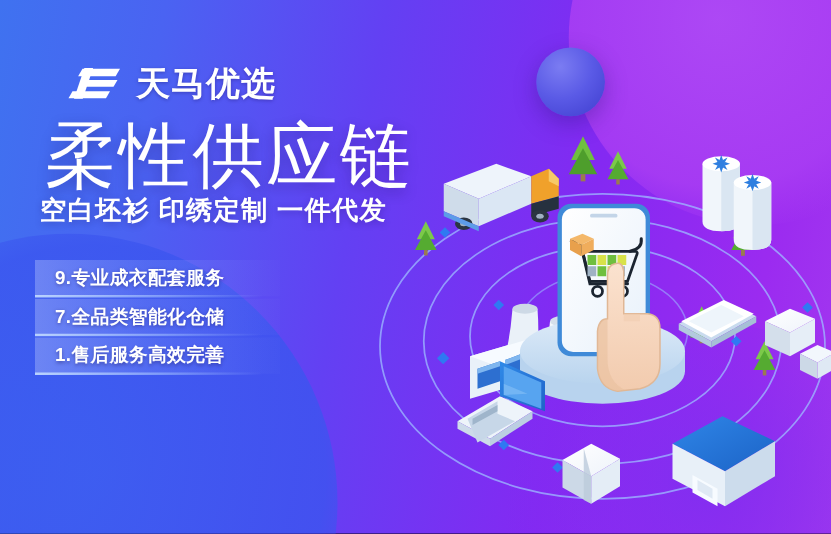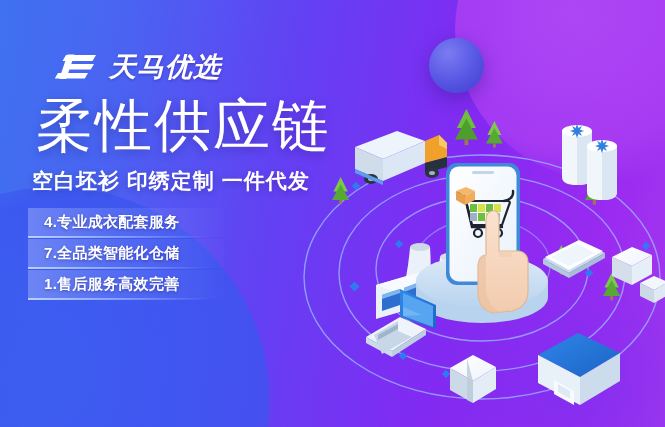--- a/index.html
+++ b/index.html
@@ -24,32 +24,32 @@
     position:absolute; right:-60px; bottom:-150px; width:320px; height:320px;
     border-radius:50%; background:radial-gradient(circle at 50% 40%, rgba(124,47,240,.75) 0%, rgba(124,47,240,0) 70%);
   }
   .sphere {
     position:absolute; left:429px; top:38px; width:55px; height:55px; border-radius:50%;
     background:radial-gradient(circle at 35% 28%, #7b7cf2 0%, #5a5ae6 48%, #4a49d8 78%, #4340c9 100%);
     box-shadow:0 6px 18px rgba(40,20,120,.35);
   }
 
   
-  .logo-row { position:absolute; left:54px; top:52px; display:flex; align-items:center; gap:11px;font-style:italic; }
+  .logo-row { position:absolute; left:54px; top:52px; display:flex; align-items:center; gap:11px; }
   .logo-mark { width:44px; height:30px; display:block; }
   .logo-text { color:#ffffff; font-size:27px; font-weight:bold; letter-spacing:1px; line-height:1; white-space:nowrap;
                text-shadow:0 1px 3px rgba(20,10,80,.35); }
 
   .headline {
     position:absolute; left:36px; top:96px;
     color:#ffffff; font-size:57px; font-weight:normal; letter-spacing:2px; line-height:1.05;
     white-space:nowrap; text-shadow:0 3px 10px rgba(25,12,90,.33);
   }
   .subhead {
-    position:absolute; left:32px; top:170px;
+    position:absolute; left:32px; top:158px;
     color:#ffffff; font-size:21px; font-weight:bold; letter-spacing:1px; line-height:1;
     white-space:nowrap; text-shadow:0 2px 6px rgba(25,12,90,.3);
   }
 
   .features { position:absolute; left:28px; top:208px; width:196px; }
   .feature {
     position:relative; height:29px; display:flex; align-items:center; padding-left:16px;
     background:linear-gradient(90deg, rgba(220,230,255,.30) 0%, rgba(190,205,255,.16) 45%, rgba(170,190,255,.02) 100%);
     margin-bottom:2px;
   }
@@ -89,21 +89,21 @@
       </svg>
     </span>
     <span class="logo-text">天马优选</span>
   </div>
 
   <div class="headline">柔性供应链</div>
   <div class="subhead">空白坯衫  印绣定制  一件代发</div>
 
   <div class="features">
     <div class="feature">
-      <span class="feature-text">4.专业成衣配套服务</span>
+      <span class="feature-text">9.专业成衣配套服务</span>
     </div>
     <div class="feature">
       <span class="feature-text">7.全品类智能化仓储</span>
     </div>
     <div class="feature">
       <span class="feature-text">1.售后服务高效完善</span>
     </div>
   </div>
 
   <div class="illo">

